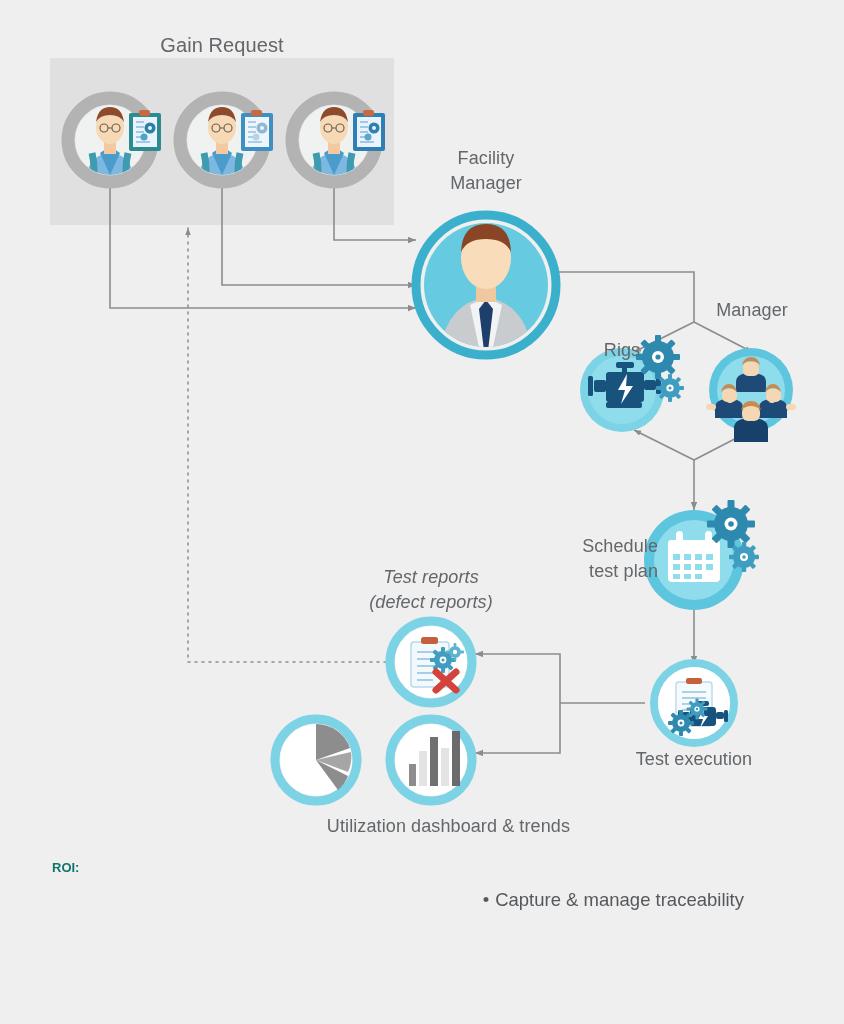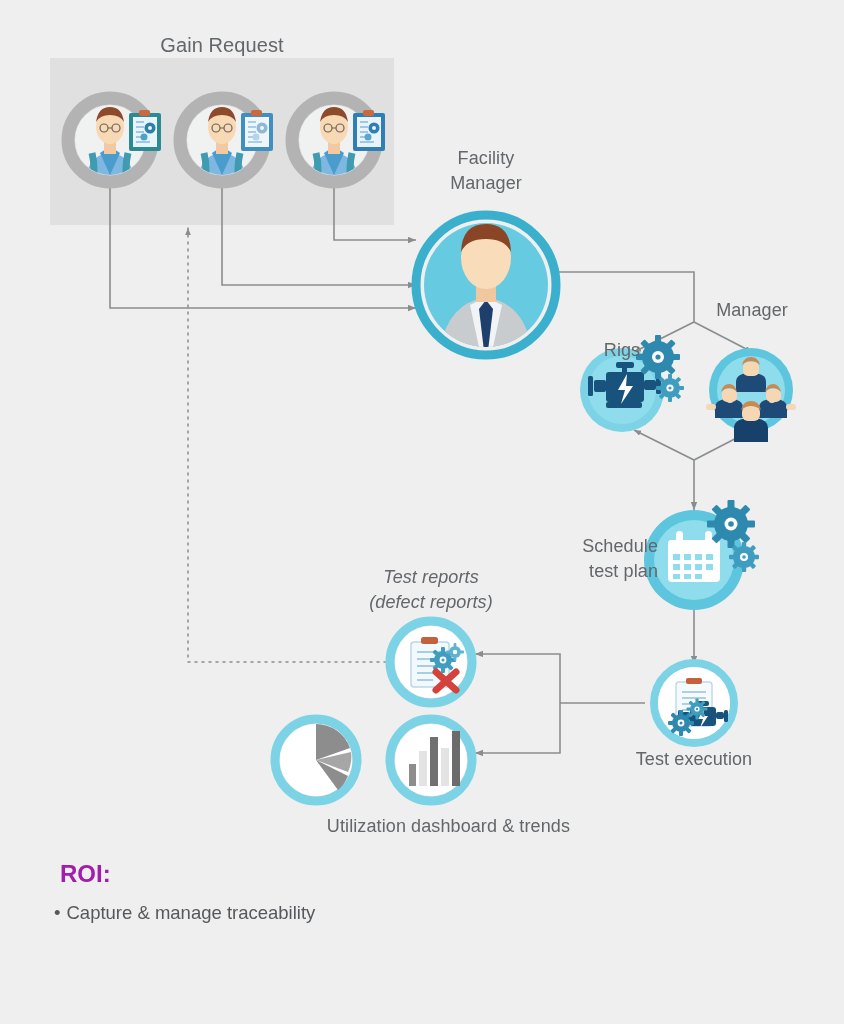--- a/index.html
+++ b/index.html
@@ -37,30 +37,31 @@
     position: absolute;
     background: #e0e0e0;
   }
   .roi-wrap {
     position: absolute;
     left: 44px;
     top: 860px;
     width: 700px;
   }
   .roi-title {
-    color: #a21caf;
-    font-size: 24px;
+    color: #0f766e;
+    font-size: 13px;
     font-weight: bold;
-    margin: 0 0 14px 16px;
+    margin: 0 0 14px 8px;
   }
   .roi-item {
     color: #55585c;
     font-size: 18.5px;
     margin: 0 0 18px 0;
     padding-left: 10px;
+    text-align: right;
   }
   .roi-item .bullet {
     display: inline-block;
     margin-right: 6px;
   }
 </style>
 </head>
 <body>
 
 <div id="canvas">

